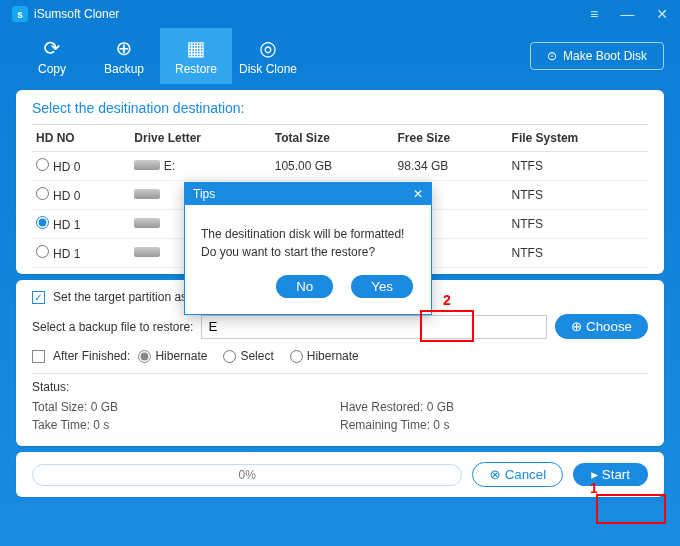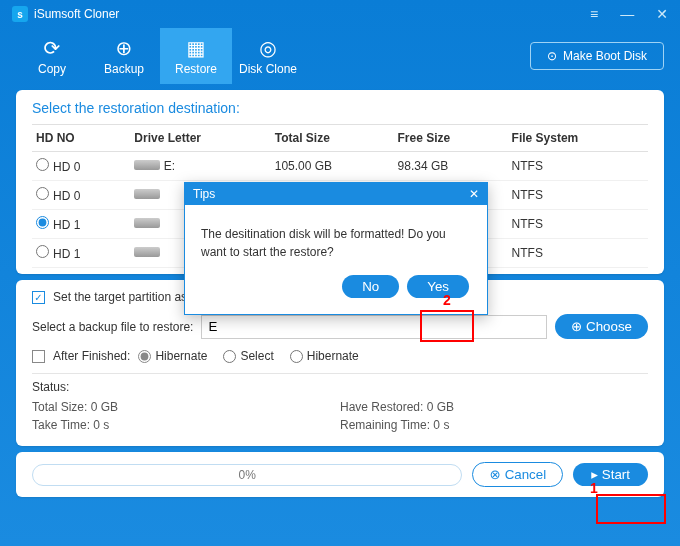--- a/index.html
+++ b/index.html
@@ -29,24 +29,24 @@
 .afterrad{display:inline-flex;align-items:center;margin-right:8px}
 .afterrad input{accent-color:#888}
 hr{border:none;border-top:1px solid #e5e5e5;margin:6px 0}
 .status{display:flex;flex-wrap:wrap;font-size:12px;color:#555}
 .status div{width:50%;padding:2px 0}
 .panel3{padding:10px 16px;display:flex;align-items:center;gap:10px}
 .progress{flex:1;border:1px solid #c1ddf2;border-radius:14px;height:22px;display:flex;align-items:center;justify-content:center;color:#777}
 .cancel{border:1px solid #1a8be0;background:#fff;color:#1a8be0;border-radius:14px;padding:4px 16px;display:flex;align-items:center;gap:4px}
 .start{background:#1a8be0;color:#fff;border:none;border-radius:14px;padding:4px 18px;display:flex;align-items:center;gap:4px}
 .redbox{position:absolute;border:2px solid #f00;pointer-events:none}
-.dialog{position:absolute;left:184px;top:182px;width:304px;background:#fff;border:1px solid #1a8be0;box-shadow:0 4px 14px rgba(0,0,0,.25)}
+.dialog{position:absolute;left:184px;top:182px;width:248px;background:#fff;border:1px solid #1a8be0;box-shadow:0 4px 14px rgba(0,0,0,.25)}
 .dhdr{background:#1a8be0;color:#fff;font-size:12px;padding:4px 8px;display:flex;align-items:center}
 .dbody{padding:20px 16px 14px;font-size:12px;line-height:1.5}
-.dbtns{display:flex;justify-content:flex-end;gap:8px;padding:0 18px 16px}
+.dbtns{display:flex;justify-content:flex-end;gap:18px;padding:0 18px 16px}
 .dno{background:#1a8be0;color:#fff;border:none;border-radius:14px;padding:4px 20px}
 .dyes{background:#1a8be0;color:#fff;border:none;border-radius:14px;padding:4px 20px}
 .num{position:absolute;color:#f00;font-weight:bold;font-size:14px}
 </style>
 </head>
 <body>
 
 <div class="titlebar">
   <span class="logo">s</span>
   <span>iSumsoft Cloner</span>
@@ -74,21 +74,21 @@
       <span class="ico">◎</span>
       <span>Disk Clone</span>
     </div>
   <div class="makeboot">
       <span>⊙</span>
       <span>Make Boot Disk</span>
     </div>
 </div>
 
 <div class="panel panel1">
-  <h3>Select the restoration destination:</h3>
+  <h3>Select the desitination destination:</h3>
   <table>
     <tbody>
         <tr>
       <th>HD NO</th>
       <th>Drive Letter</th>
       <th>Total Size</th>
       <th>Free Size</th>
       <th>File System</th>
     </tr>
     <tr>

